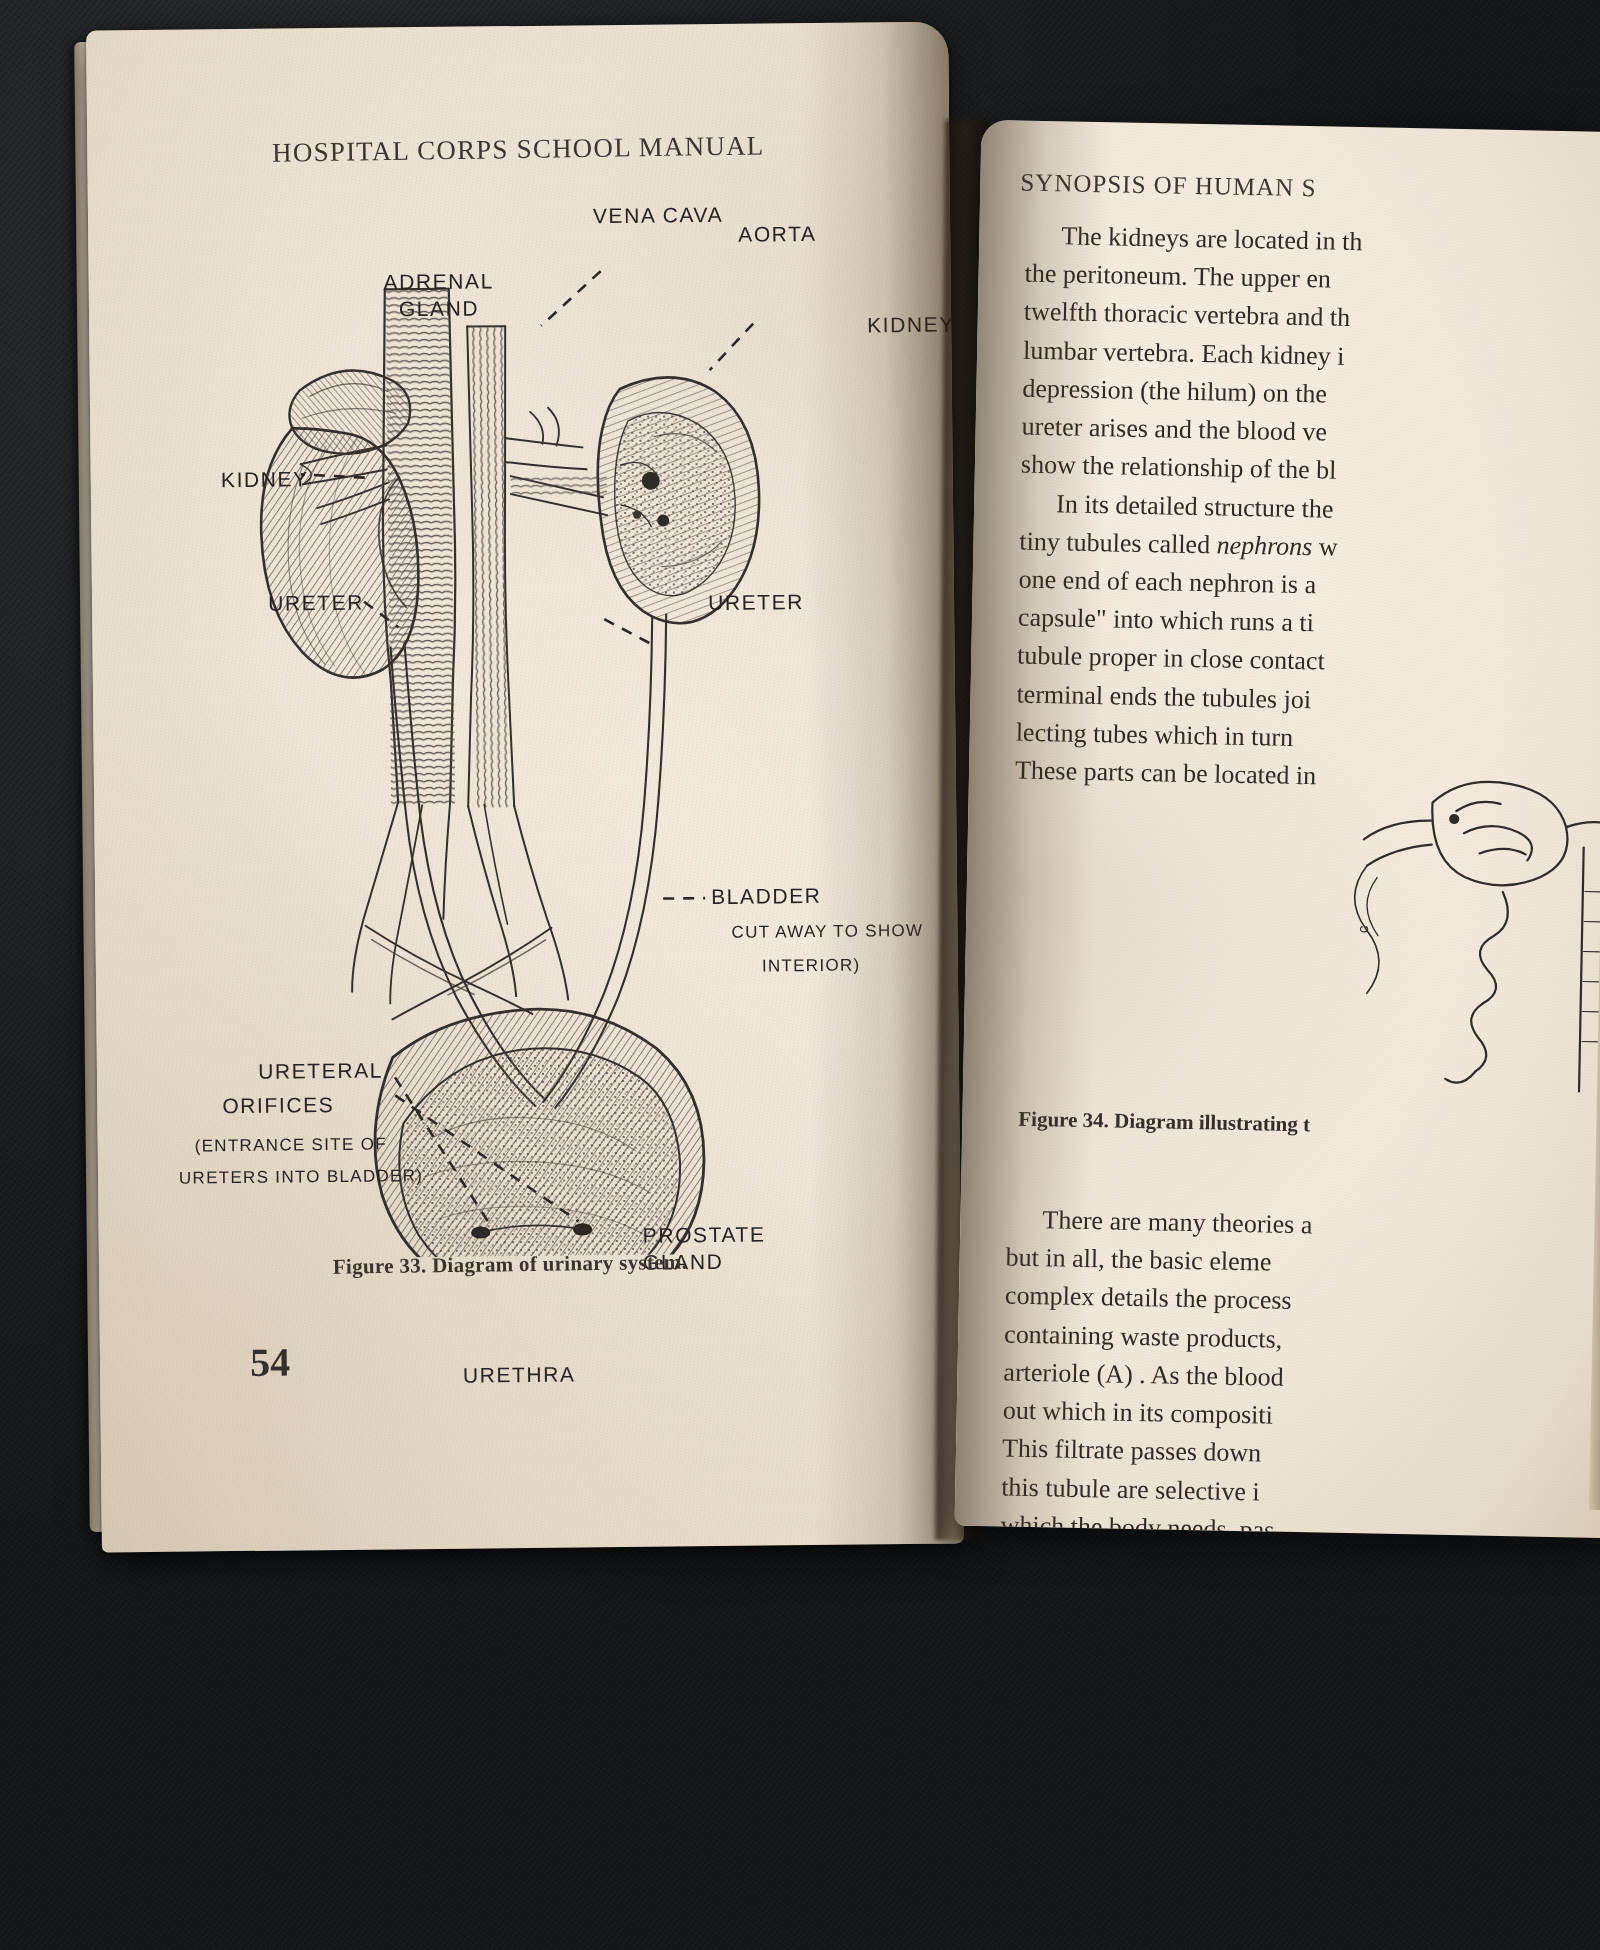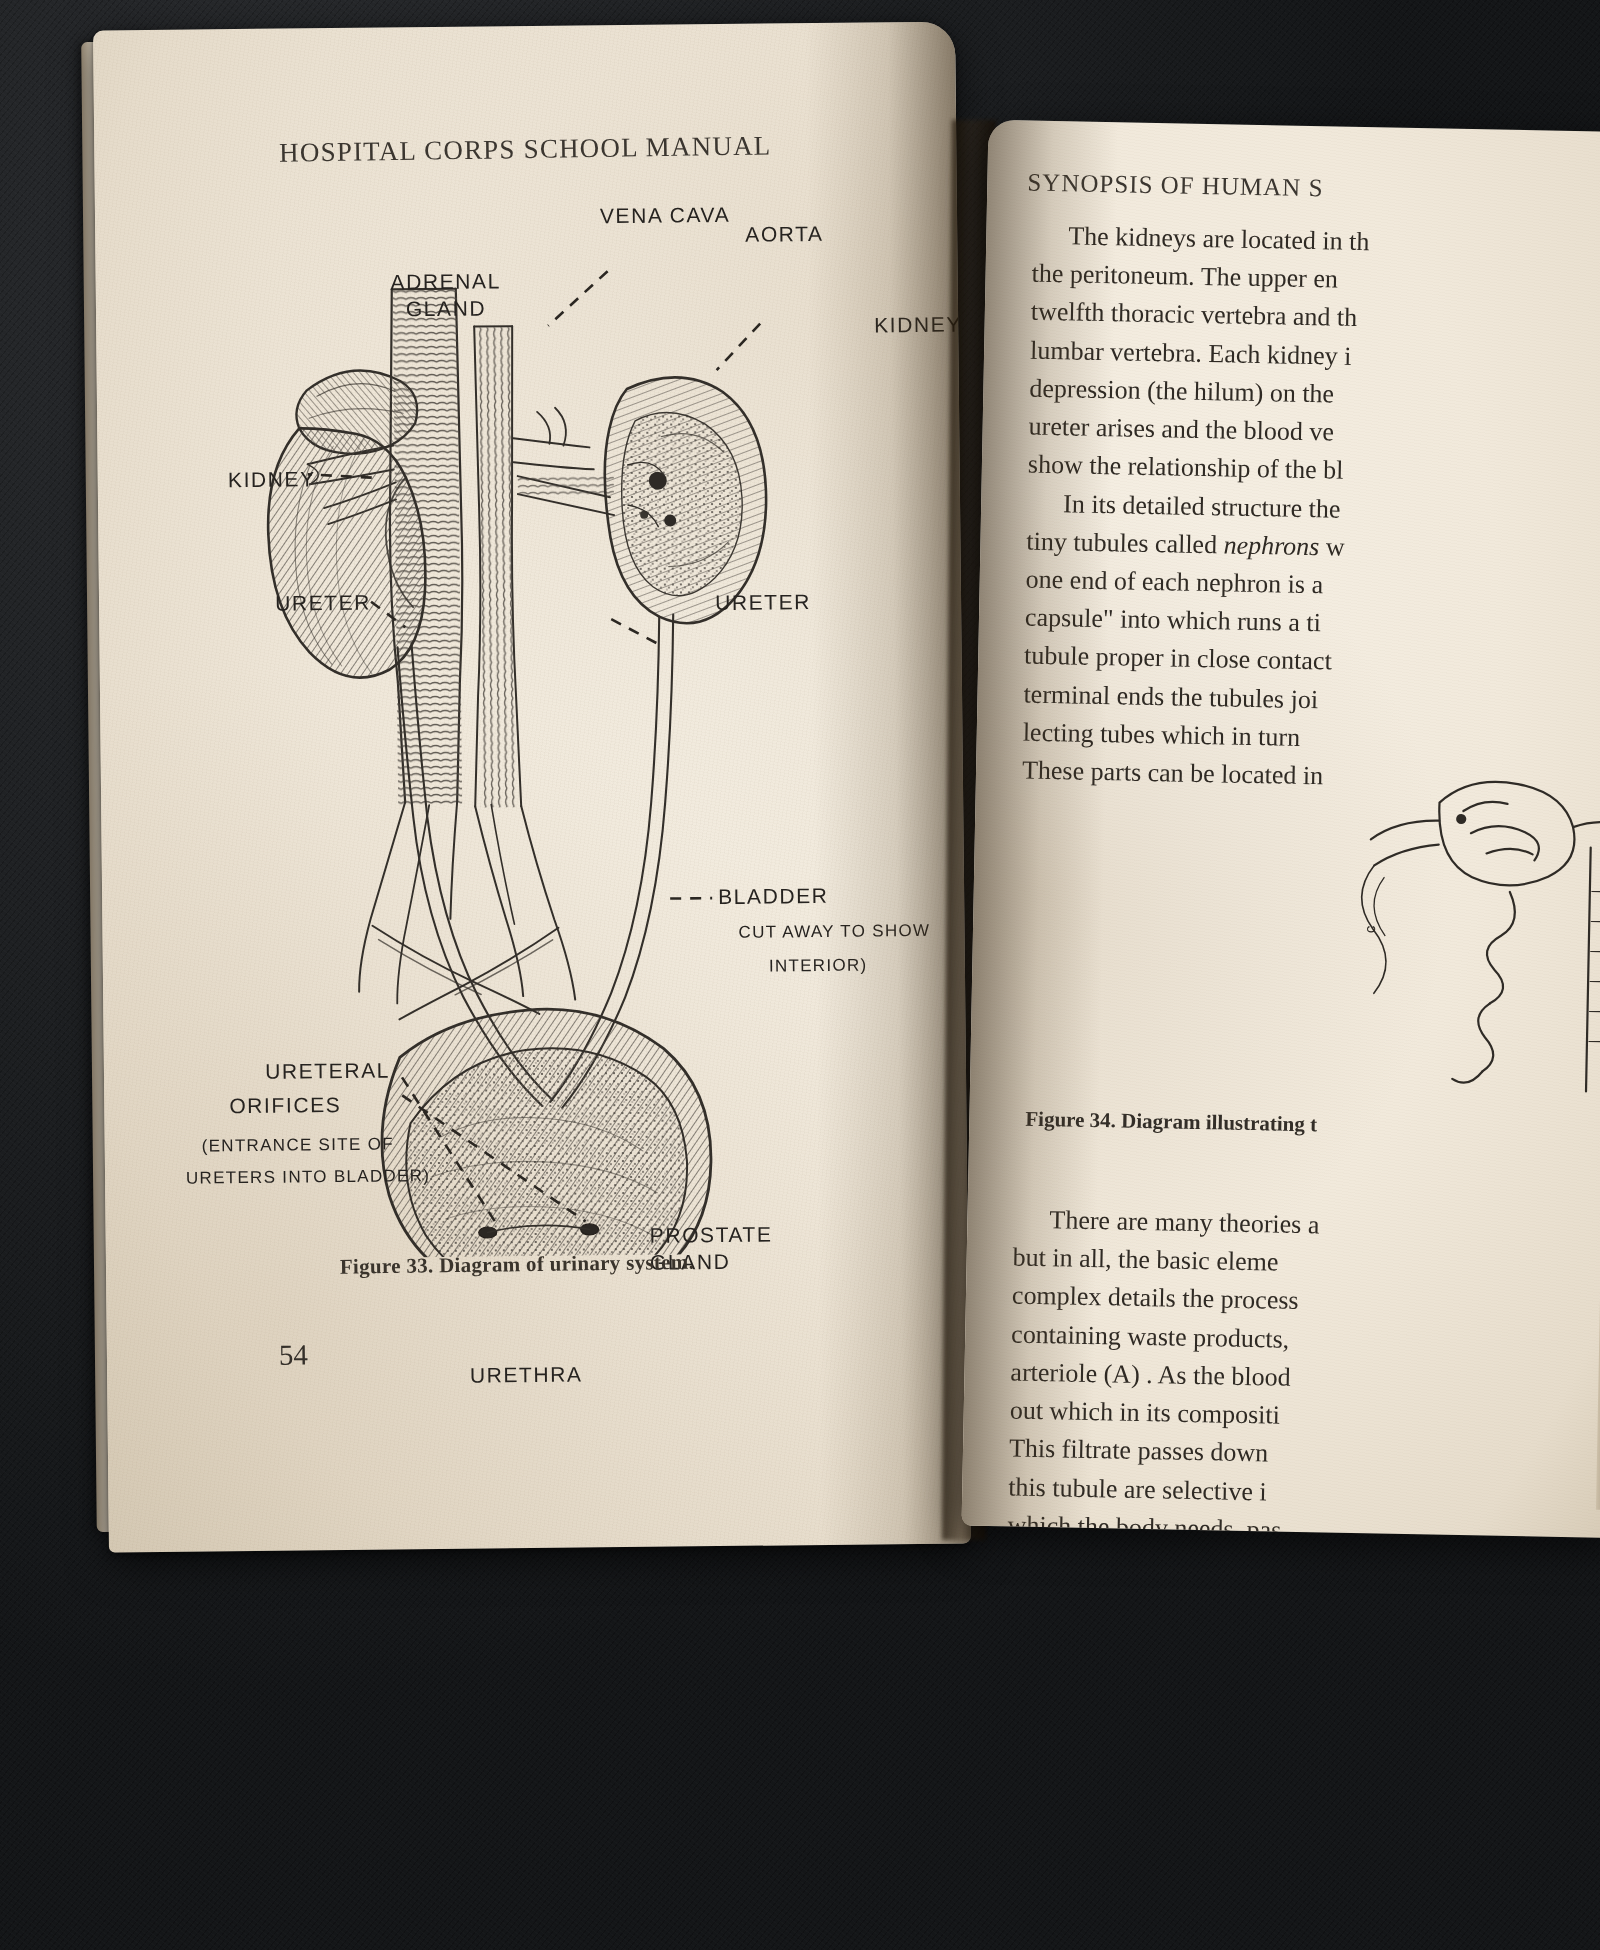--- a/index.html
+++ b/index.html
@@ -20,21 +20,21 @@
   }
   #backdrop:after{
     content:"";position:absolute;inset:0;
     background-image:
       repeating-linear-gradient(37deg, rgba(255,255,255,.018) 0 1px, transparent 1px 4px),
       repeating-linear-gradient(-51deg, rgba(0,0,0,.22) 0 1px, transparent 1px 5px);
     opacity:.85;
   }
 
   
-  #book{position:absolute;left:15px;top:0;width:1300px;height:1950px;}
+  #book{position:absolute;left:8px;top:0;width:1300px;height:1950px;}
 
   
   #left-page{
     position:absolute;left:86px;top:26px;width:862px;height:1522px;
     background:
       radial-gradient(ellipse at 72% 40%, #f4eee2 0%, #efe7d9 45%, #e6dccb 78%, #d8cdb9 100%);
     border-radius:10px 34px 8px 6px;
     box-shadow: 0 10px 40px rgba(0,0,0,.65), 0 2px 6px rgba(0,0,0,.5);
     transform:rotate(-0.6deg);
     overflow:hidden;
@@ -107,21 +107,21 @@
     font-weight:400;
     transform:rotate(-0.25deg);
   }
   #figure-caption{
     position:absolute;left:0;right:40px;top:1226px;text-align:center;
     font-size:21px;color:#3a342c;letter-spacing:.3px;font-weight:700;
     transform:rotate(-0.2deg);
   }
   #page-number{
     position:absolute;left:150px;top:1310px;
-    font-size:29px;color:#35302a;font-weight:400;margin-left:22px;
+    font-size:40px;color:#35302a;font-weight:700;
   }
 
   
   #diagram{position:absolute;left:60px;top:150px;width:780px;height:1080px;}
   #diagram svg{width:100%;height:100%;display:block;}
 
   
   .dlabel{
     position:absolute;
     font-family:"Liberation Sans", sans-serif;

